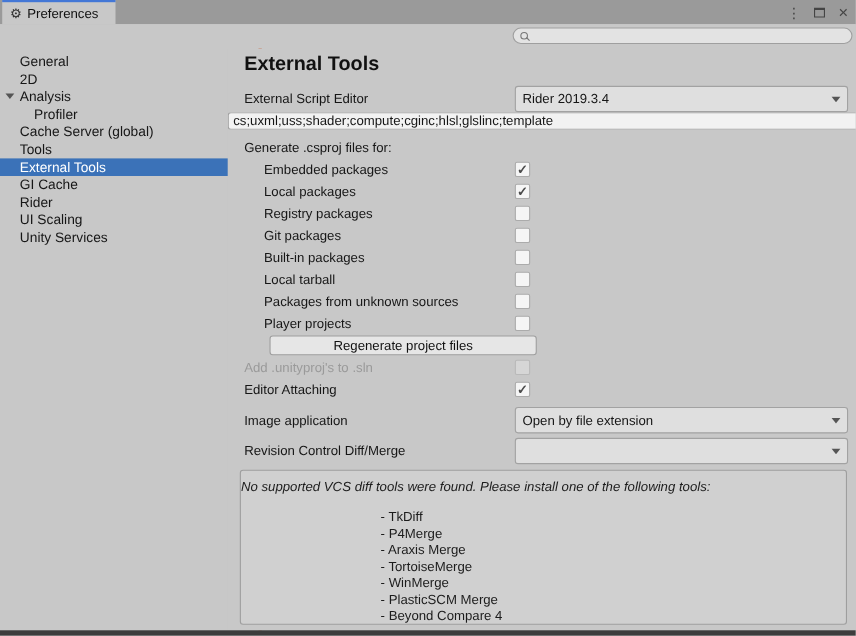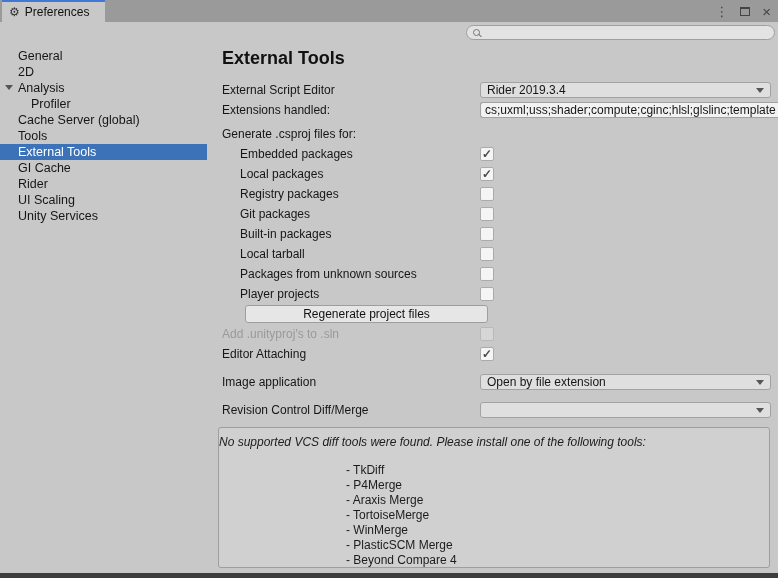--- a/index.html
+++ b/index.html
@@ -39,27 +39,27 @@
     border-right:3px solid #c2410c; padding-top:4px; background:#c8c8c8; }
   .side-item { height:16px; line-height:16px; font-size:12.5px; padding-left:18px; position:relative;
     white-space:nowrap; cursor:default; }
   .side-item.on { background:#3b72b8; color:#fff; }
   .side-item.ind1 { padding-left:31px; }
   .fold { position:absolute; left:5px; top:5px; width:0; height:0;
     border-left:4px solid transparent; border-right:4px solid transparent; border-top:5px solid #555; }
   
   .main { position:absolute; top:44px; left:207px; right:0; bottom:5px; background:#c8c8c8; }
   .page-title { margin:4px 0 11px 15px; font-size:18px; font-weight:bold; color:#111; line-height:21px; }
-  .row { display:flex; align-items:center; height:20px;gap:12px; }
+  .row { display:flex; align-items:center; height:20px; }
   .lbl { flex:none; width:261px; padding-left:15px; white-space:nowrap; }
   .lbl.ind { padding-left:33px; }
   .lbl.dis { color:#9a9a9a; }
   .ctrl { flex:1; display:flex; align-items:center; margin-right:7px; }
   .ctrl.flush { margin-right:0; }
-  .dropdown { flex:1; height:16px; background:#dfdfdf; border:1px solid #a2a2a2; border-radius:3px;
+  .dropdown { flex:1; height:24px; background:#dfdfdf; border:1px solid #a2a2a2; border-radius:3px;
     display:flex; align-items:center; justify-content:space-between; padding:0 6px; cursor:default;
     white-space:nowrap; overflow:hidden; }
   .dd-arrow { flex:none; width:0; height:0; margin-left:6px;
     border-left:4px solid transparent; border-right:4px solid transparent; border-top:5px solid #555; }
   .textfield { flex:1; height:16px; background:#f2f2f2; border:1px solid #a2a2a2; border-right:none;
     border-radius:3px 0 0 3px; padding-left:4px; line-height:14px;
     white-space:nowrap; overflow:hidden; }
   .checkbox { width:14px; height:14px; background:#f5f5f5; border:1px solid #ababab; border-radius:2px;
     position:relative; flex:none; }
   .checkbox.on::after { content:"✓"; position:absolute; left:1px; top:-1px;
@@ -121,21 +121,20 @@
     <span class="lbl">External Script Editor</span>
     <span class="ctrl">
         <span class="dropdown">
       <span>Rider 2019.3.4</span>
       <span class="dd-arrow"></span>
     </span>
       </span>
   </div>
 
   <div class="row">
-    <span class="lbl">Extensions handled:</span>
     <span class="ctrl flush">
         <span class="textfield">cs;uxml;uss;shader;compute;cginc;hlsl;glslinc;template</span>
       </span>
   </div>
 
   <div class="spacer4"></div>
   <div class="row">
     <span class="lbl">Generate .csproj files for:</span>
   </div>
 

